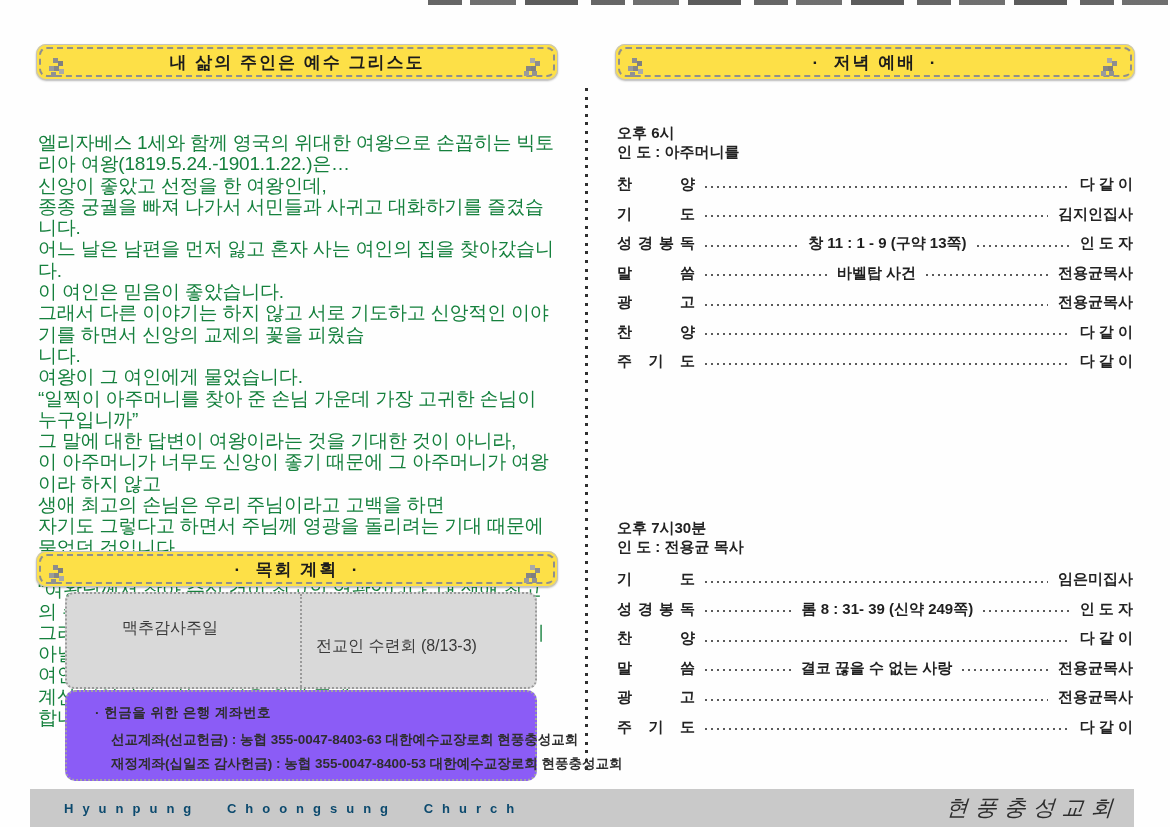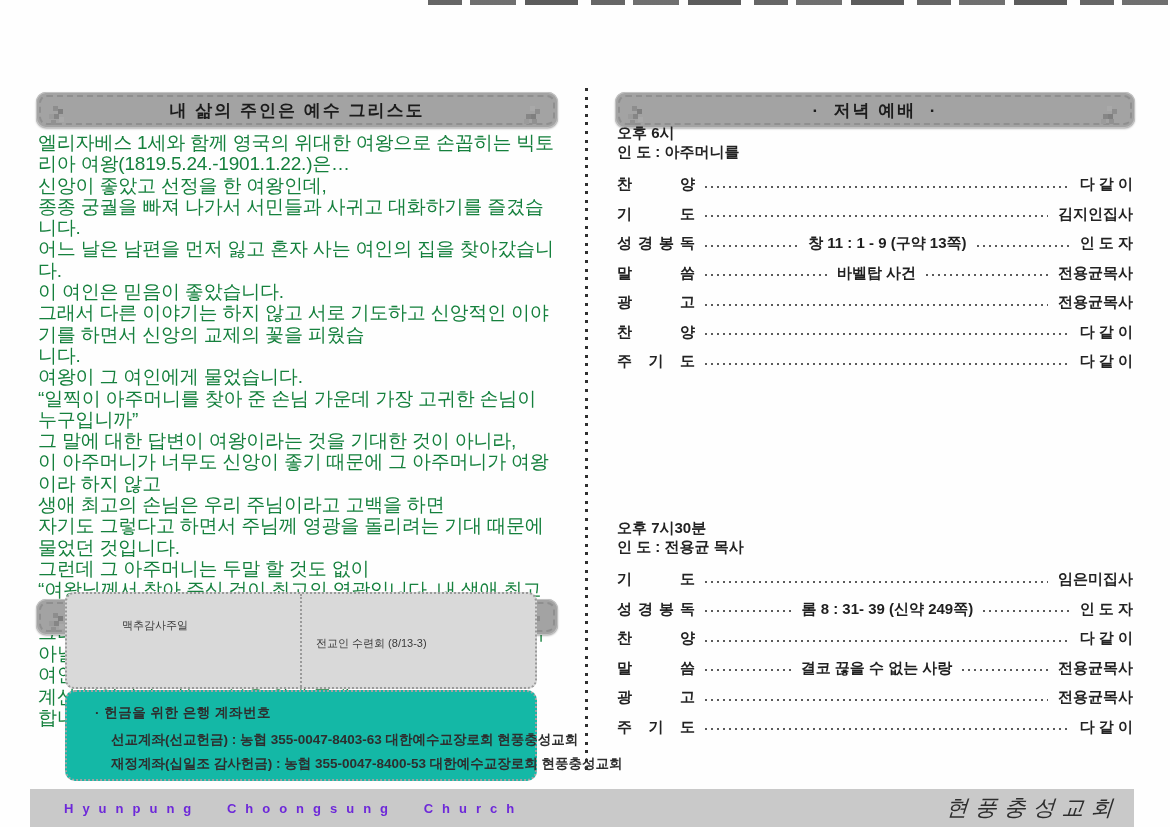--- a/index.html
+++ b/index.html
@@ -18,23 +18,22 @@
       #404040 97px 150px, transparent 150px 163px);
     opacity:.85;
   }
   .page{position:absolute;top:0;height:789px;}
   .page-left{left:36px;width:522px;}
   .page-right{left:615px;width:520px;text-decoration:underline;}
 
   
   .bar{
     position:absolute;left:0;right:0;height:36px;
-    background:#a3a3a3;border-radius:10px;
+    background:#fde047;border-radius:10px;
     box-shadow:0 1px 2px rgba(0,0,0,.28), inset 0 0 0 1px #c2c2c2;
-    margin-top:48px;
   }
   .bar-inner{
     position:absolute;left:3px;right:3px;top:3px;bottom:3px;
     border:2px dashed #8f8f8f;border-radius:8px;
     display:flex;align-items:center;justify-content:center;
   }
   .bar-title{
     font-size:17px;font-weight:bold;color:#1c1c1c;letter-spacing:2px;
     white-space:pre;
   }
@@ -52,29 +51,29 @@
     font-size:19px;line-height:21.3px;color:#15803d;
     white-space:pre-line;letter-spacing:-0.2px;
   }
 
   
   .plan-table{
     position:absolute;top:592px;left:29px;width:468px;height:93px;
     background:#d9d9d9;border:2px dotted #9a9a9a;border-radius:9px;
     display:flex;
   }
-  .plan-cell{position:relative;flex:1;font-size:11px;color:#3a3a3a;}
+  .plan-cell{position:relative;flex:1;font-size:16px;color:#3a3a3a;}
   .plan-cell + .plan-cell{border-left:2px dotted #9a9a9a;}
   .plan-cell-0 .plan-cell-label{position:absolute;left:55px;top:24px;}
   .plan-cell-1 .plan-cell-label{position:absolute;left:14px;top:42px;}
 
   
   .bank-box{
     position:absolute;top:690px;left:29px;width:468px;height:87px;
-    background:#14b8a6;border:2px dotted #a2a2a2;border-radius:10px;
+    background:#8b5cf6;border:2px dotted #a2a2a2;border-radius:10px;
     font-size:13.5px;font-weight:bold;color:#2e2e2e;
   }
   .bank-title{position:absolute;left:28px;top:12px;letter-spacing:0.5px;}
   .bank-lines{position:absolute;left:44px;top:36px;line-height:24px;white-space:pre;}
 
   
   .divider{
     position:absolute;left:585px;top:88px;height:688px;width:3px;
     background:repeating-linear-gradient(to bottom,#2f2f2f 0 3px,transparent 3px 8.6px);
   }
@@ -100,21 +99,21 @@
   }
   .svc-center{flex:none;white-space:pre;color:#1f1f1f;}
   .svc-right{flex:none;white-space:pre;text-align:right;}
 
   
   .footer-bar{
     position:absolute;left:30px;top:789px;width:1104px;height:38px;
     background:#c9c9c9;display:flex;align-items:center;justify-content:space-between;
   }
   .footer-left{
-    margin-left:34px;color:#6d28d9;font-size:13px;font-weight:bold;
+    margin-left:34px;color:#0c4a6e;font-size:13px;font-weight:bold;
     letter-spacing:9px;word-spacing:14px;white-space:pre;
   }
   .footer-right{
     margin-right:14px;color:#2d2d2d;font-size:22px;font-style:italic;
     letter-spacing:7px;transform:skewX(-4deg);white-space:pre;
   }
 </style>
 </head>
 <body>
 

